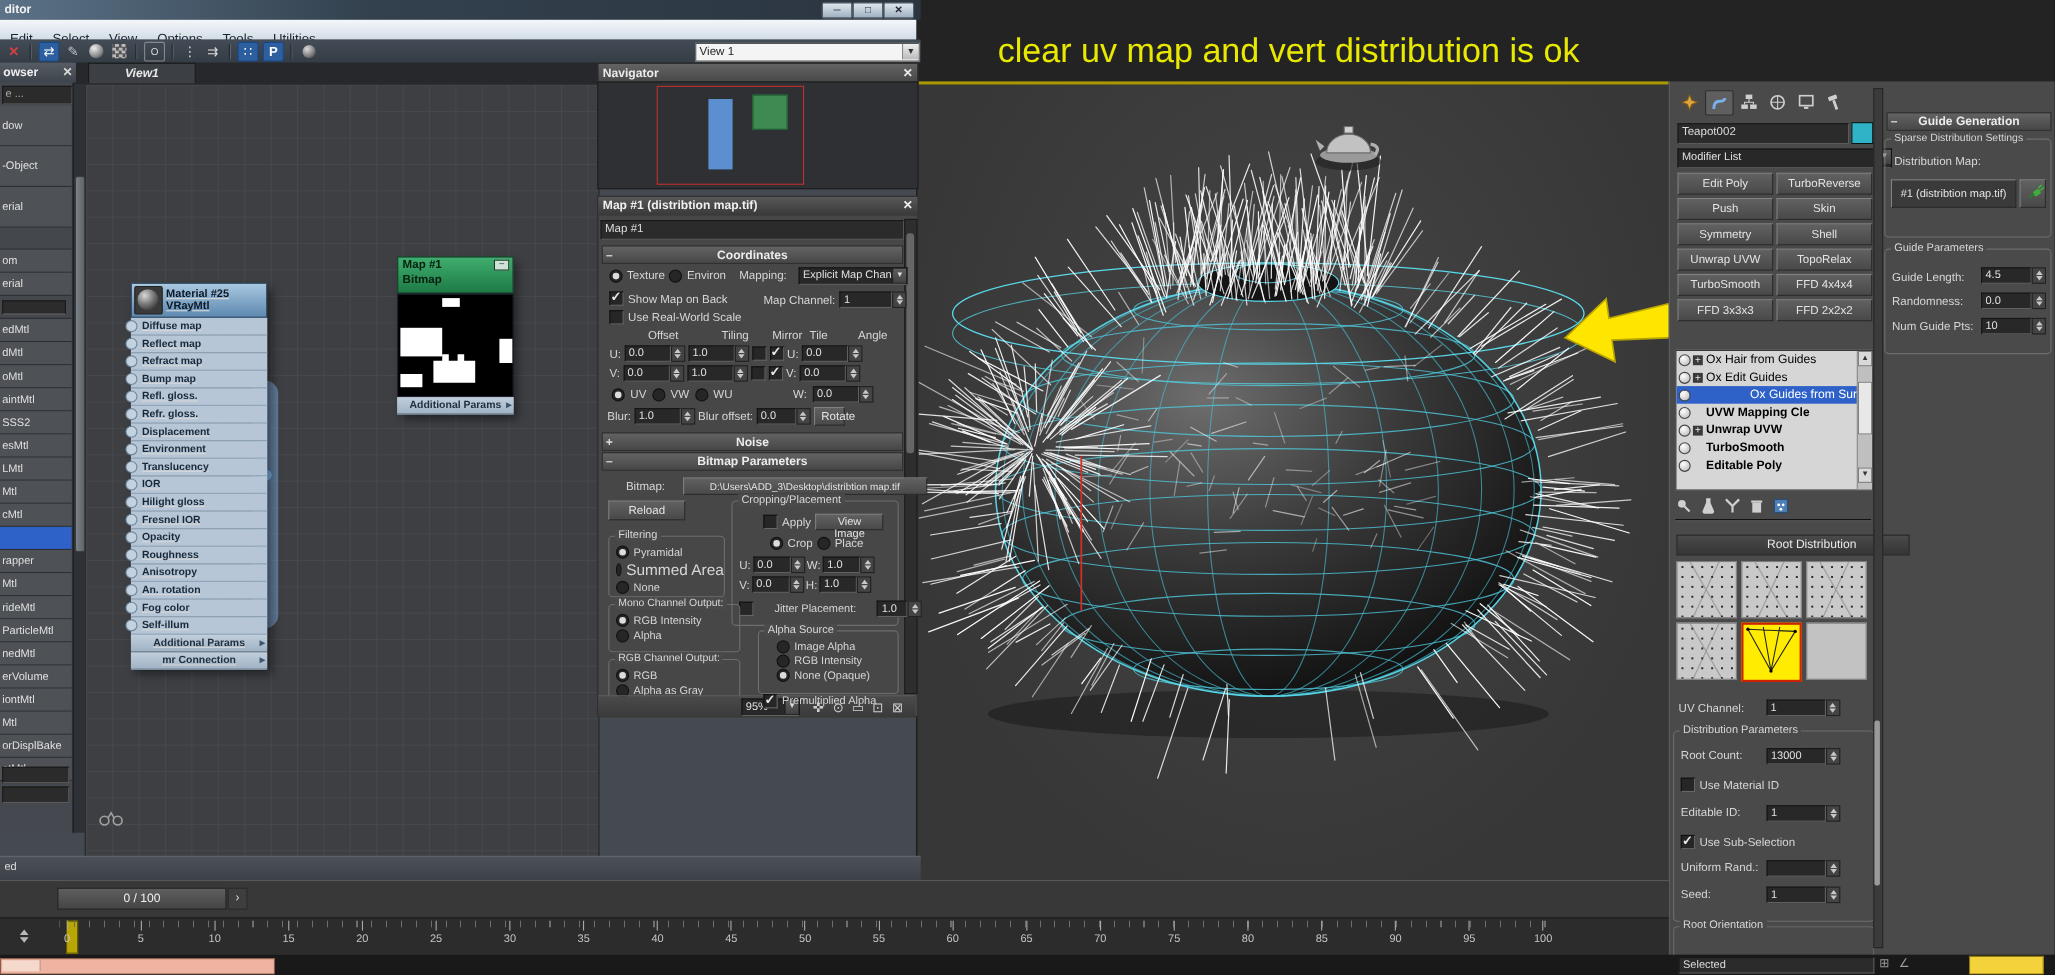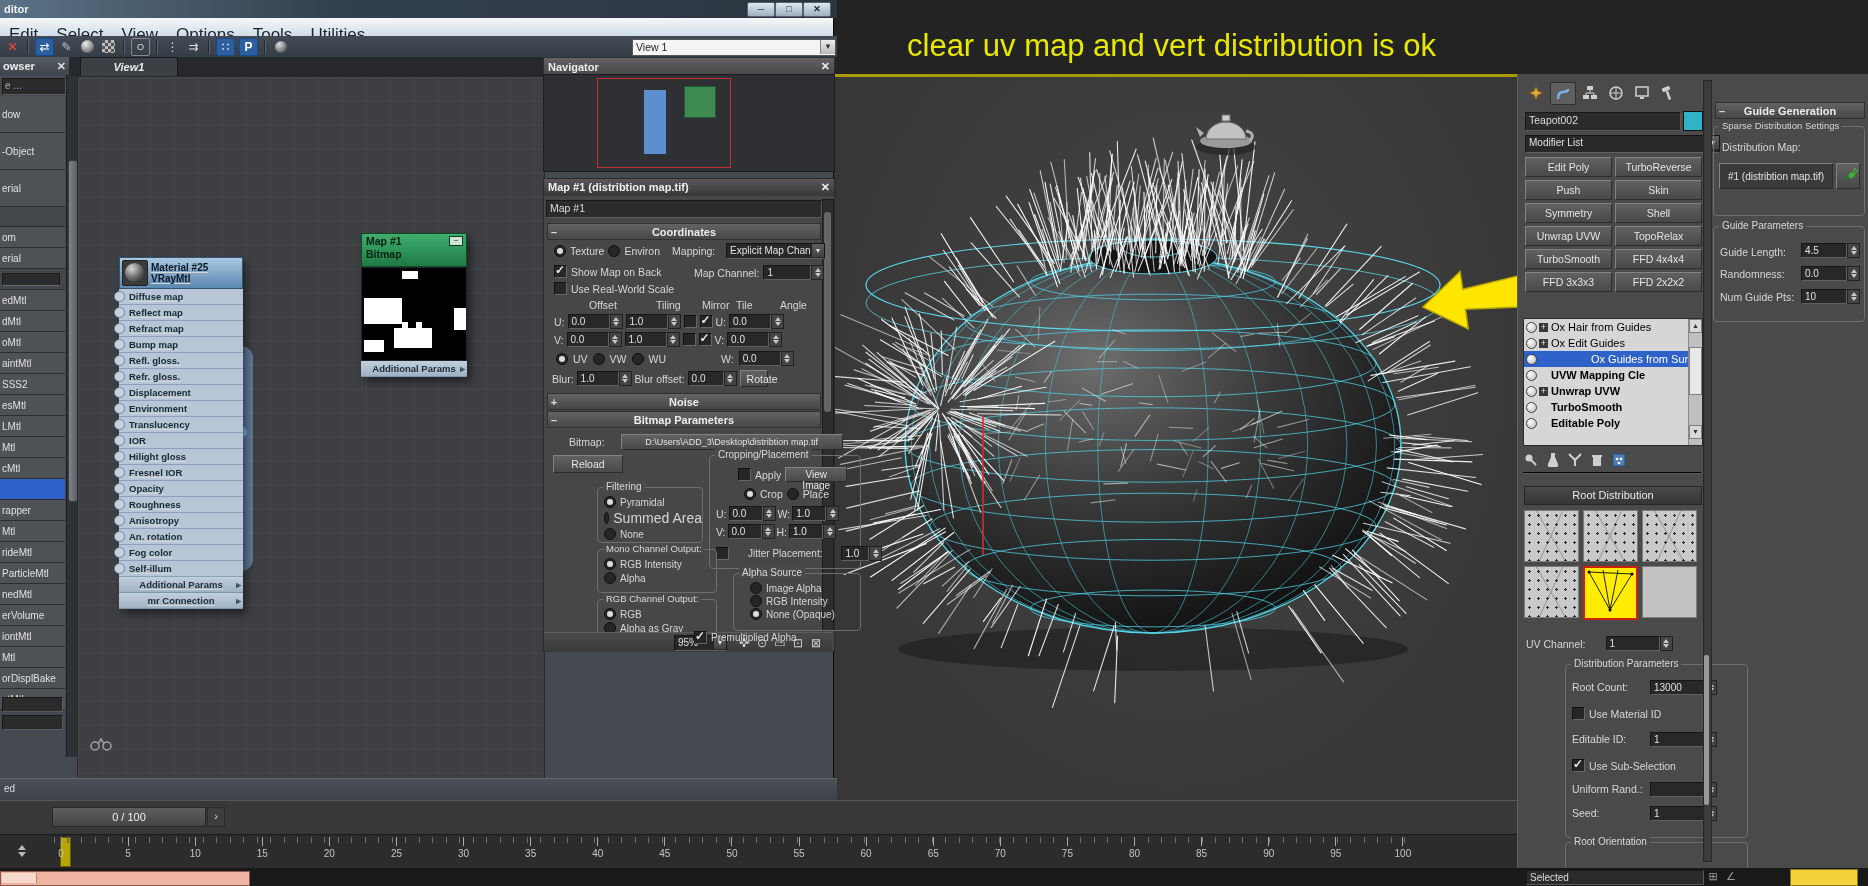--- a/index.html
+++ b/index.html
@@ -4,39 +4,39 @@
 <style>
   html,body{margin:0;padding:0;background:#111;}
   .app{position:relative;width:1868px;height:886px;overflow:hidden;background:#222;
        font-family:"Liberation Sans",sans-serif;color:#d6d6d6;font-size:11px;}
   .abs{position:absolute;}
   
   .sunken{background:#2b2b2b;border:1px solid #191919;border-bottom-color:#5a5a5a;border-right-color:#5a5a5a;color:#dcdcdc;}
   .roll{display:flex;align-items:center;height:15px;background:linear-gradient(#636363,#474747);border:1px solid #303030;font-weight:bold;font-size:11px;color:#ececec;}
   .roll .pm{width:12px;text-align:center;font-weight:bold;color:#ddd;}
   .roll .rt{flex:1;text-align:center;padding-right:12px;}
-  .grp{position:absolute;border:1px solid #6e6e6e;border-radius:4px;margin-left:44px;}
+  .grp{position:absolute;border:1px solid #6e6e6e;border-radius:4px;}
   .grp .lg{position:absolute;top:-7px;left:5px;background:#4a4a4a;padding:0 3px;font-size:10px;color:#d8d8d8;white-space:nowrap;}
   .spin{display:inline-flex;height:15px;}
   .spin .spin-val{display:block;min-width:34px;padding:1px 3px 0 3px;font-size:10px;background:#282828;border:1px solid #161616;border-bottom-color:#606060;border-right-color:#606060;color:#e0e0e0;overflow:hidden;white-space:nowrap;}
   .spin .spin-btns{width:11px;background:#444;border:1px solid #222;display:flex;flex-direction:column;align-items:center;justify-content:center;}
   .spin i{display:block;width:0;height:0;border:3px solid transparent;}
   .spin .up{border-bottom:4px solid #c8c8c8;margin-bottom:1px;}
   .spin .dn{border-top:4px solid #c8c8c8;}
   .cb{display:inline-block;width:11px;height:11px;background:#262626;border:1px solid #111;border-bottom-color:#666;border-right-color:#666;vertical-align:-2px;position:relative;}
   .cb.on::after{content:"\2713";position:absolute;left:0px;top:-3px;color:#e8e8e8;font-size:12px;font-weight:bold;}
   .rd{display:inline-block;width:10px;height:10px;border-radius:50%;background:#262626;border:1px solid #111;vertical-align:-2px;position:relative;}
   .rd.on::after{content:"";position:absolute;left:2px;top:2px;width:6px;height:6px;border-radius:50%;background:#dcdcdc;}
   .lbl{font-size:10.5px;color:#d6d6d6;white-space:nowrap;}
   
   #editor{left:0;top:0;width:833px;height:800px;background:#454a51;border-right:1px solid #0d0d0d;}
   #titlebar{left:0;top:0;width:833px;height:18px;background:linear-gradient(90deg,#5b7287,#33414e 40%,#2b3540);color:#f2f2f2;font-size:11px;font-weight:bold;line-height:18px;padding-left:4px;}
   .winbtn{position:absolute;top:2px;width:26px;height:13px;background:linear-gradient(#dfe7ee,#9fb0bf);border:1px solid #55626e;border-radius:2px;color:#223;font-size:9px;line-height:12px;text-align:center;font-weight:bold;}
   #menubar{left:0;top:18px;width:833px;height:18px;background:linear-gradient(#f4f7fa,#d2dce6);display:flex;align-items:center;}
-  #menubar .mi{padding:0 9px;color:#1c2530;font-size:17px;margin-top:16px;}
+  #menubar .mi{padding:0 9px;color:#1c2530;font-size:12px;margin-top:16px;}
   #toolbar{left:0;top:36px;width:833px;height:21px;background:linear-gradient(#434c56,#343c45);border-bottom:1px solid #20262c;display:flex;align-items:center;gap:4px;padding-left:4px;}
   .tbi{width:17px;height:16px;display:inline-flex;align-items:center;justify-content:center;font-size:12px;border-radius:2px;}
   .tbi.bluebg{background:#2d5f9e;border:1px solid #174a8a;color:#fff;}
   .tbsep{width:1px;height:14px;background:#20262c;border-right:1px solid #5a636d;margin:0 2px;}
   #viewcombo{position:absolute;left:632px;top:39px;width:196px;height:15px;background:#f4f4f4;border:1px solid #555;color:#222;font-size:10.5px;padding:0 3px;line-height:15px;}
   #viewcombo .dd{position:absolute;right:0;top:0;width:14px;height:14px;background:linear-gradient(#eee,#bbb);border-left:1px solid #888;text-align:center;font-size:8px;color:#333;line-height:14px;}
   #tabrow{left:66px;top:57px;width:767px;height:19px;background:#26282b;border-bottom:1px solid #17191b;}
   #viewtab{position:absolute;left:14px;top:0;width:96px;height:18px;background:#3c4045;border:1px solid #17191b;border-bottom:none;color:#e8e8e8;font-style:italic;font-weight:bold;font-size:11px;text-align:center;line-height:18px;}
   
   #browser{left:0;top:57px;width:66px;height:700px;background:#45494f;border-right:1px solid #26282b;}
@@ -115,21 +115,21 @@
   .srow.sel{background:#2e62c8;color:#fff;gap:20px;}
   .srow.bold .slabel{font-weight:bold;}
   .srow .bulb{width:9px;height:9px;border-radius:50%;background:radial-gradient(circle at 35% 30%,#fff,#b5b5b5);border:1px solid #444;margin-right:2px;flex:0 0 9px;}
   .srow .plusbox{width:9px;height:9px;background:#3a3a3a;color:#eee;font-size:9px;line-height:8px;text-align:center;margin-right:3px;flex:0 0 9px;}
   .srow .plusbox::before{content:"+";}
   .srow .slabel{white-space:nowrap;overflow:hidden;}
   #stackscroll{position:absolute;right:0;top:0;width:13px;height:100%;background:#bfbfbf;border-left:1px solid #8a8a8a;}
   #stackscroll .ar{height:12px;background:#d9d9d9;border:1px solid #808080;font-size:7px;text-align:center;color:#333;line-height:11px;}
   #stackscroll .th{height:46px;background:#e8e8e8;border:1px solid #808080;margin-top:14px;}
   #stacktools{position:absolute;left:5px;top:376px;width:178px;height:20px;display:flex;align-items:center;gap:6px;border-bottom:2px groove #5a5a5a;padding-bottom:2px;}
-  #rdhead{position:absolute;left:6px;top:412px;width:176px;height:17px;background:linear-gradient(#4a4a4a,#353535);border:1px solid #262626;color:#e8e8e8;font-size:11px;text-align:center;line-height:17px;}
+  #rdhead{position:absolute;left:6px;top:412px;width:176px;height:17px;background:linear-gradient(#4a4a4a,#353535);border:1px solid #262626;color:#e8e8e8;font-size:11px;text-align:center;line-height:17px;padding-left:34px;}
   #tiles{position:absolute;left:6px;top:436px;width:177px;display:grid;grid-template-columns:55px 55px 55px;gap:4px;}
   .tile{height:50px;background-color:#c9c9c9;border:1px solid #7d7d7d;
         background-image:radial-gradient(#2c2c2c 1px,transparent 1.4px),linear-gradient(115deg,transparent 48%,#9a9a9a 49%,transparent 51%),linear-gradient(60deg,transparent 48%,#9a9a9a 49%,transparent 51%);
         background-size:9px 9px,100% 100%,100% 100%;}
   .tile.yellow{background:#ffec00;border:2px solid #cc2200;position:relative;}
   .tile.empty{background:#c2c2c2;background-image:none;}
   .cprow{position:absolute;display:flex;align-items:center;gap:4px;}
   #distgrp{left:3px;top:590px;width:181px;height:172px;}
   #orientgrp{left:3px;top:768px;width:181px;height:40px;border-bottom:none;border-radius:4px 4px 0 0;}
   #cpscroll{position:absolute;left:185px;top:6px;width:7px;height:780px;background:#3b3b3b;border:1px solid #272727;}

